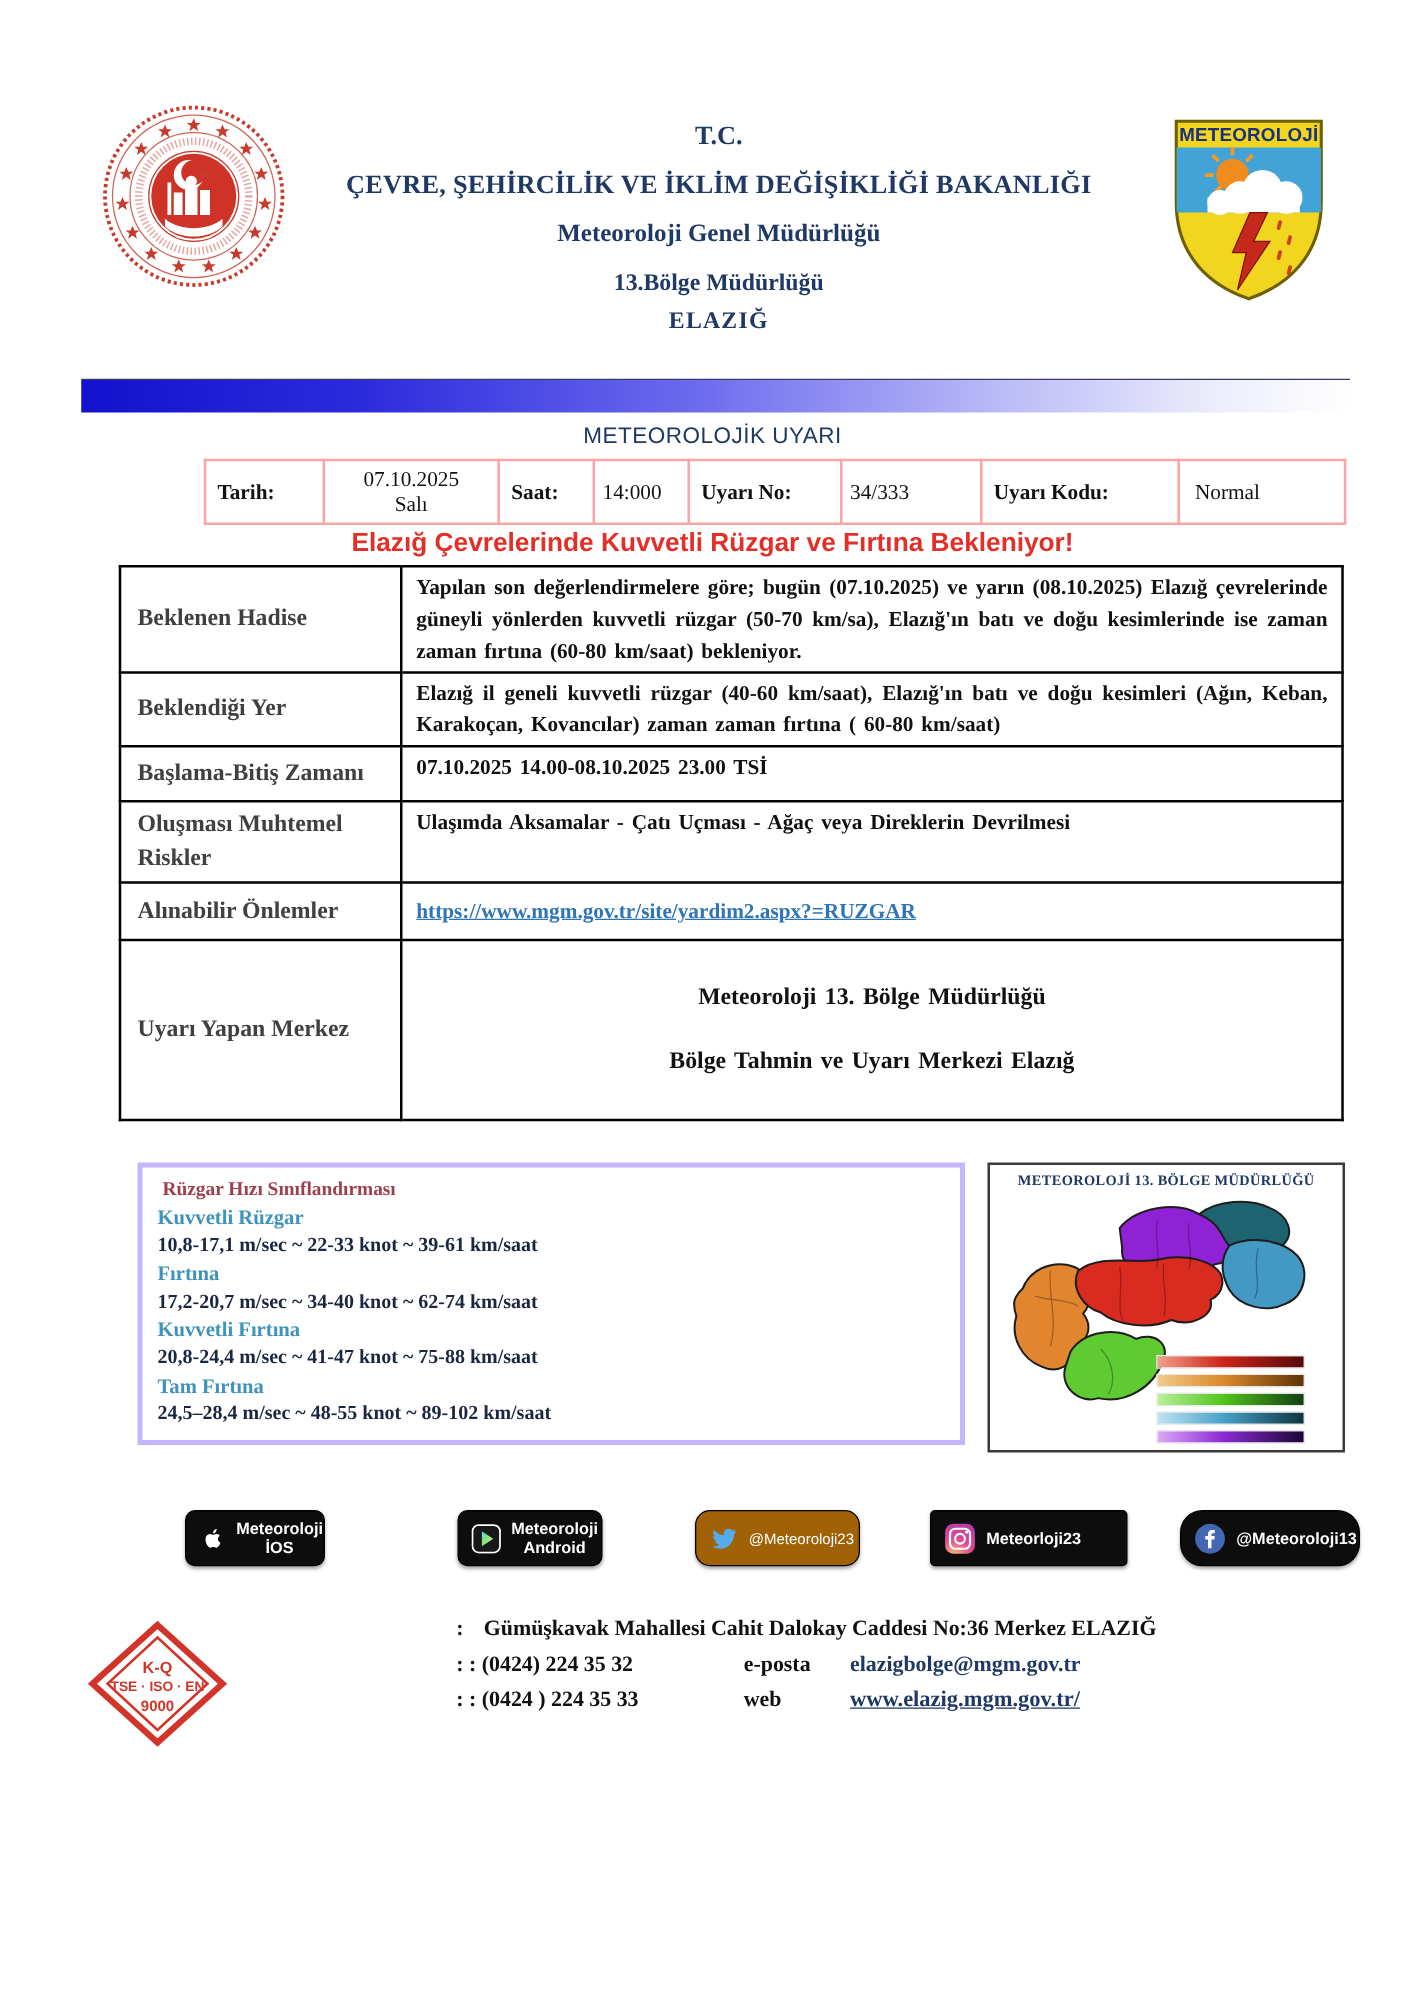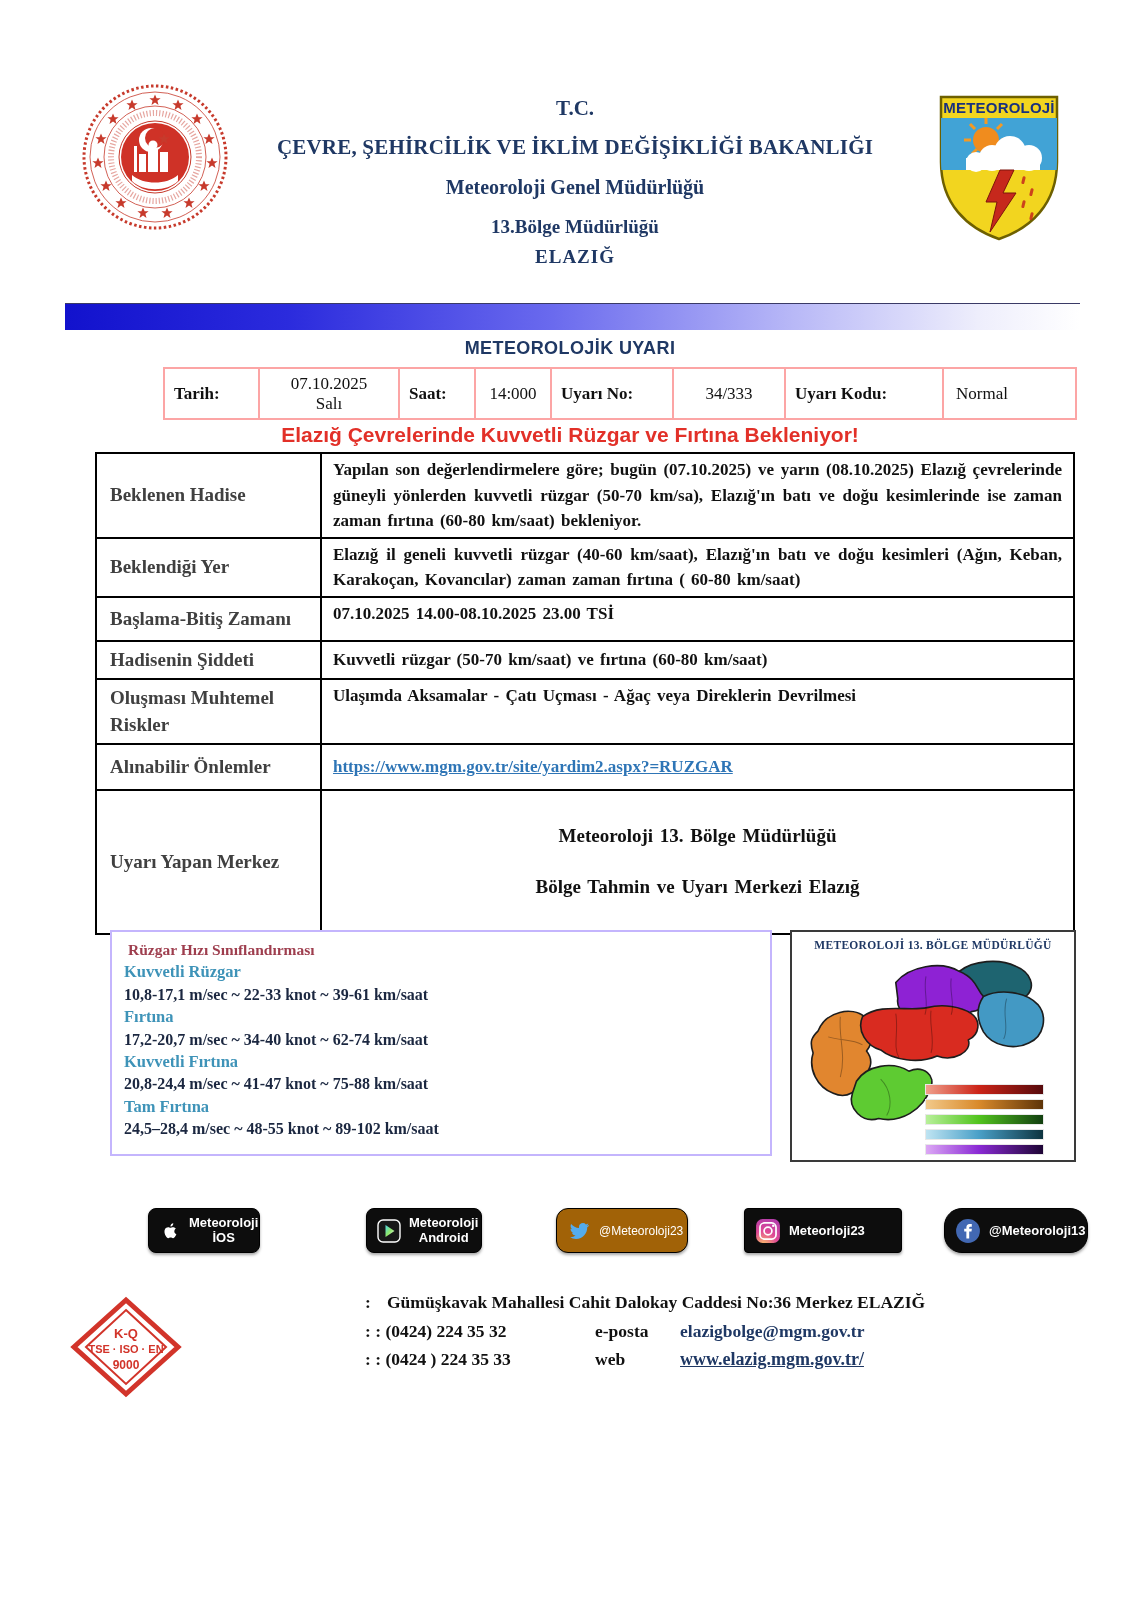--- a/index.html
+++ b/index.html
@@ -23,40 +23,40 @@
   .hdr-city     { font-size:19px; letter-spacing:1px; }
   
   .blue-bar {
     position:absolute; left:65px; top:303px; width:1015px; height:27px;
     background:linear-gradient(90deg,#1212cd 0%,#2b2bdd 22%,#6a6aee 48%,#b9b9f7 72%,#eeeefc 90%,#fff 100%);
     border-top:1px solid #3a3a66;
   }
   
   .section-title {
     position:absolute; left:0; top:338px; width:100%; text-align:center;
-    font-family:"Liberation Sans", sans-serif; font-weight:bold;
+    font-family:"Liberation Sans", sans-serif; font-weight:normal;
     font-size:18px; color:#1f3864; letter-spacing:.4px;
   }
   .headline {
     position:absolute; left:0; top:423px; width:100%; text-align:center;
     font-family:"Liberation Sans", sans-serif; font-weight:bold;
     font-size:21px; color:#e23028;
   }
   
   table { border-collapse:collapse; }
   .info-table {
     position:absolute; left:163px; top:367px; width:912px; height:53px;
     table-layout:fixed;
   }
   .info-table td {
     border:2px solid #fca5a5; font-size:17px; padding:2px 6px;
     vertical-align:middle;
   }
   .info-table td.k { font-weight:bold; padding-left:9px; }
-  .info-table td.v { text-align:center; }
+  .info-table td.v { }
   .info-table td.v2 { text-align:center; line-height:1.15; }
   .info-table td.vl { text-align:left; padding-left:12px; }
   
   .main-table {
     position:absolute; left:95px; top:452px; width:980px;
     table-layout:fixed;
   }
   .main-table td { border:2px solid #000; vertical-align:middle; }
   .main-table td.lbl {
     color:#404040; font-weight:bold; font-size:19px;
@@ -68,21 +68,21 @@
   }
   .just { text-align:justify; }
   .vtop { vertical-align:top !important; }
   .link { color:#2e75b6; text-decoration:underline; font-weight:bold; font-size:17px; }
   .center-cell { text-align:center; }
   .center-cell .cl { font-size:19px; font-weight:bold; }
   .center-cell .cl + .cl { margin-top:22px; }
   
   .wind-box {
     position:absolute; left:110px; top:930px; width:662px; height:226px;
-    border:2px solid #c4b5fd; padding:9px 12px; background:#fff;
+    border:4px solid #c4b5fd; padding:9px 12px; background:#fff;
   }
   .ws-title { color:#9e3e4e; font-weight:bold; font-size:15.5px; margin-bottom:2px; padding-left:4px; }
   .ws-name  { color:#3e93b8; font-weight:bold; font-size:16.5px; line-height:1.38; }
   .ws-range { color:#1b2740; font-weight:bold; font-size:16px;  line-height:1.38; }
   .map-box {
     position:absolute; left:790px; top:930px; width:286px; height:232px;
     border:2px solid #3a3a3a; background:#fff;
   }
   .map-title {
     position:absolute; top:7px; left:0; width:100%; text-align:center;
@@ -251,24 +251,20 @@
       <td class="cnt just">Yapılan son değerlendirmelere göre; bugün (07.10.2025) ve yarın (08.10.2025) Elazığ çevrelerinde güneyli yönlerden kuvvetli rüzgar (50-70 km/sa), Elazığ'ın batı ve doğu kesimlerinde ise zaman zaman fırtına (60-80 km/saat) bekleniyor.</td>
     </tr>
     <tr style="height:56px">
       <td class="lbl">Beklendiği Yer</td>
       <td class="cnt just">Elazığ il geneli kuvvetli rüzgar (40-60 km/saat), Elazığ'ın batı ve doğu kesimleri (Ağın, Keban, Karakoçan, Kovancılar) zaman zaman fırtına ( 60-80 km/saat)</td>
     </tr>
     <tr style="height:44px">
       <td class="lbl">Başlama-Bitiş Zamanı</td>
       <td class="cnt vtop">07.10.2025 14.00-08.10.2025 23.00 TSİ</td>
     </tr>
-    <tr style="height:38px">
-      <td class="lbl">Hadisenin Şiddeti</td>
-      <td class="cnt">Kuvvetli rüzgar (50-70 km/saat) ve fırtına (60-80 km/saat)</td>
-    </tr>
     <tr style="height:64px">
       <td class="lbl vtop">Oluşması Muhtemel Riskler</td>
       <td class="cnt vtop">Ulaşımda Aksamalar - Çatı Uçması - Ağaç veya Direklerin Devrilmesi</td>
     </tr>
     <tr style="height:46px">
       <td class="lbl">Alınabilir Önlemler</td>
       <td class="cnt">
         <a class="link" href="#">https://www.mgm.gov.tr/site/yardim2.aspx?=RUZGAR</a>
       </td>
     </tr>

